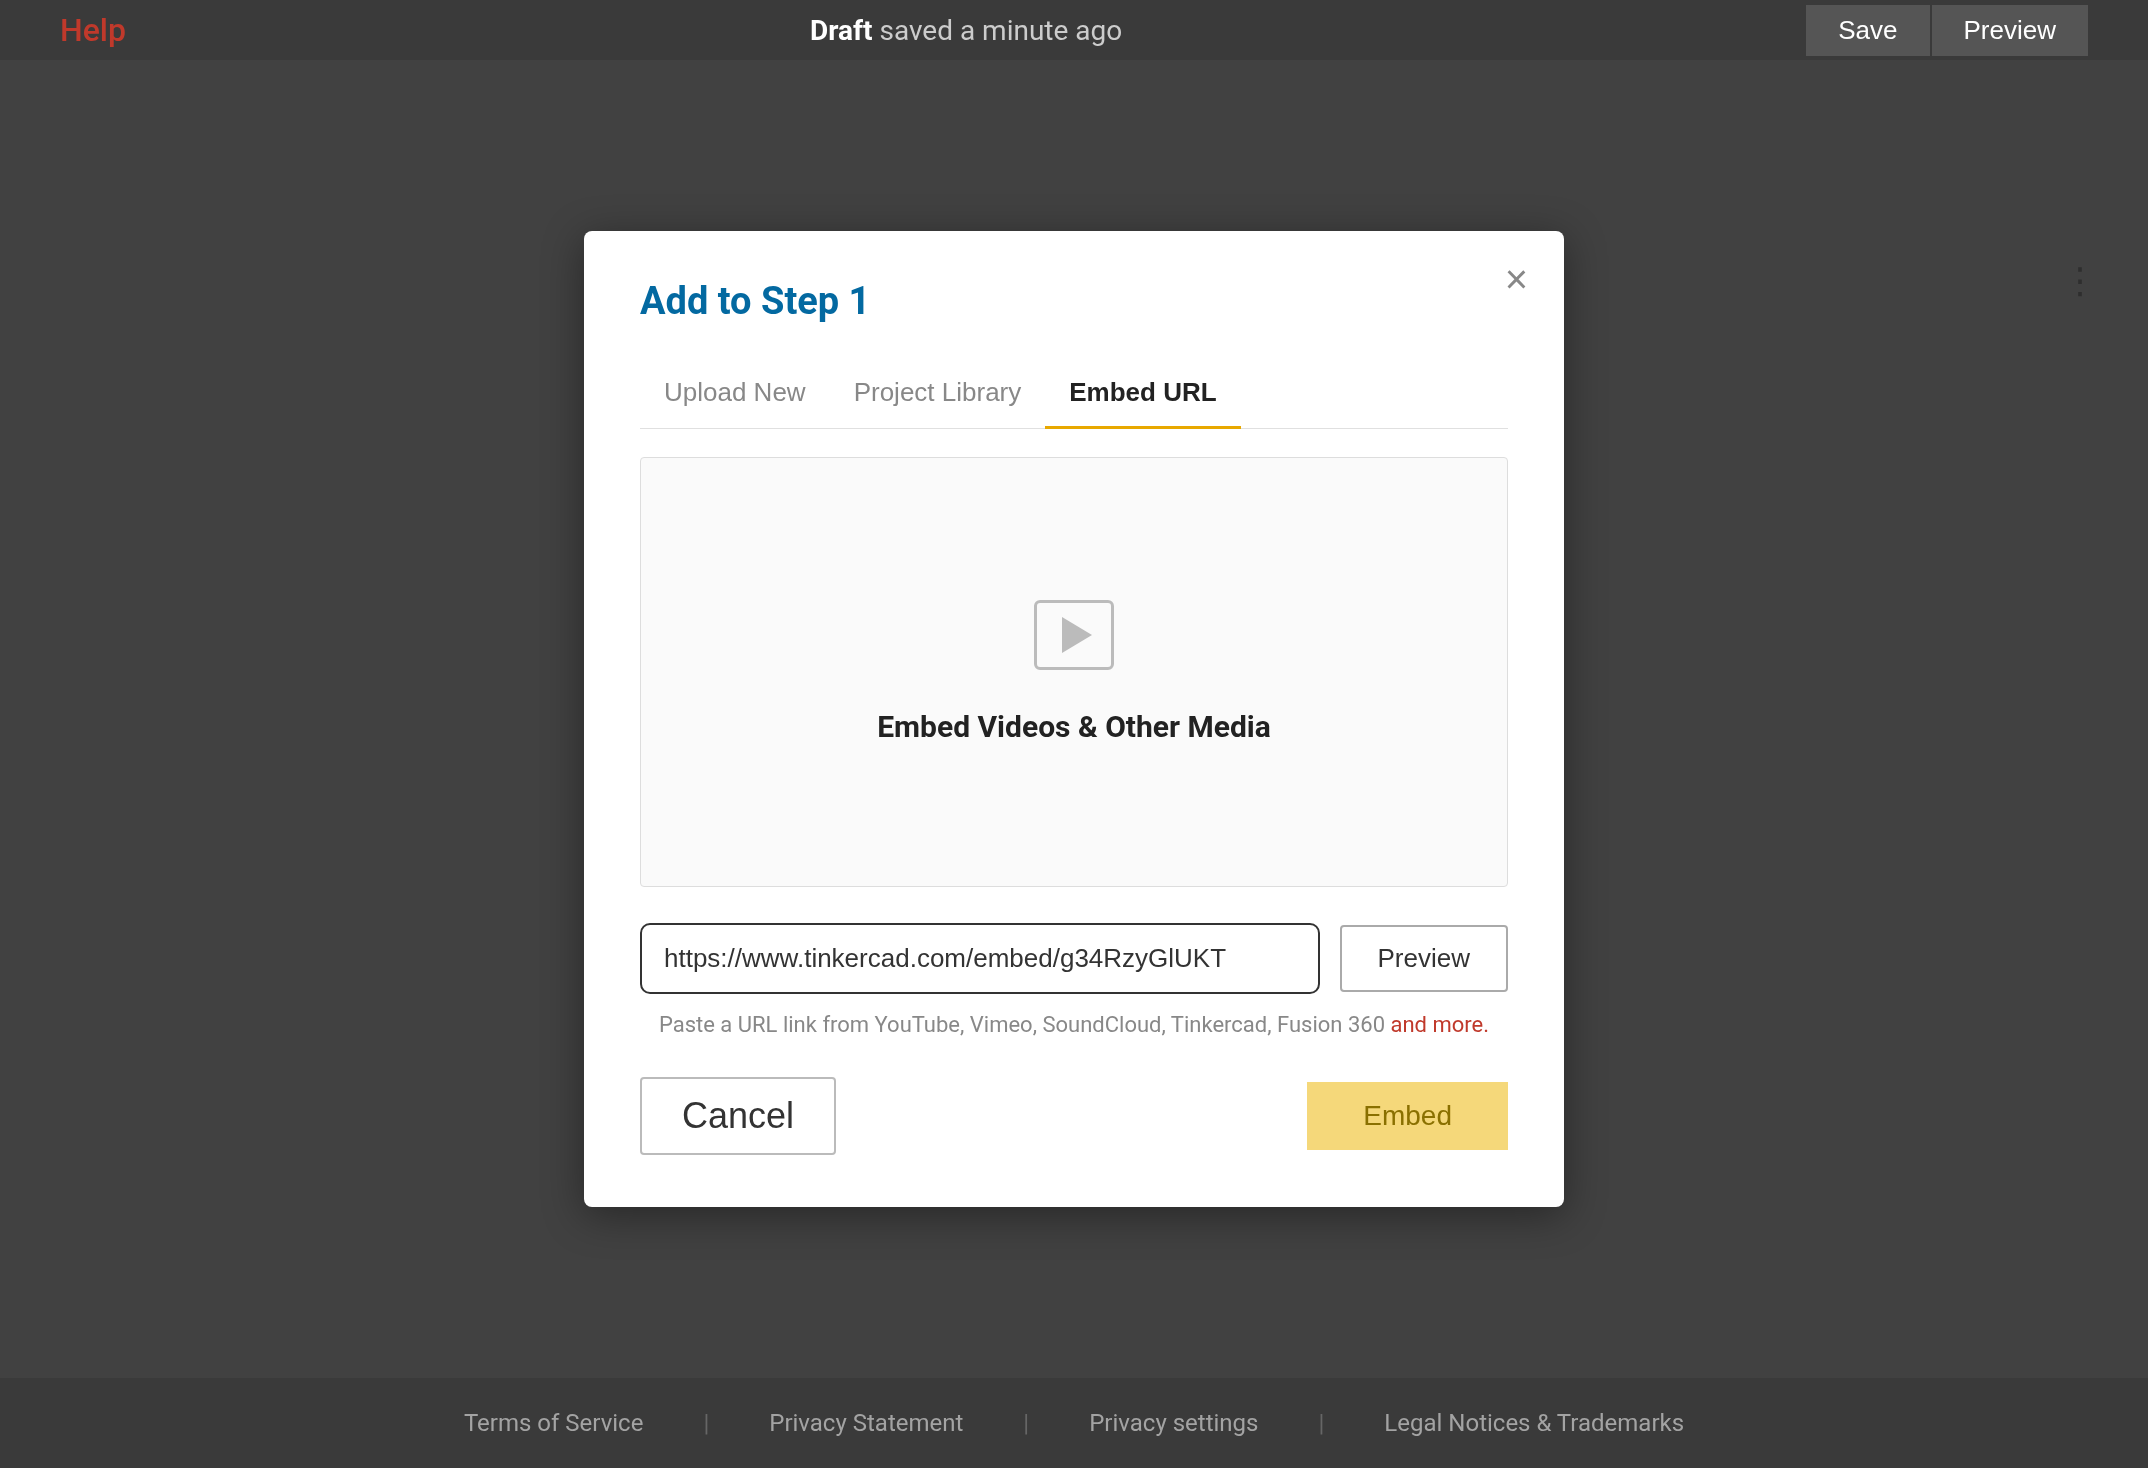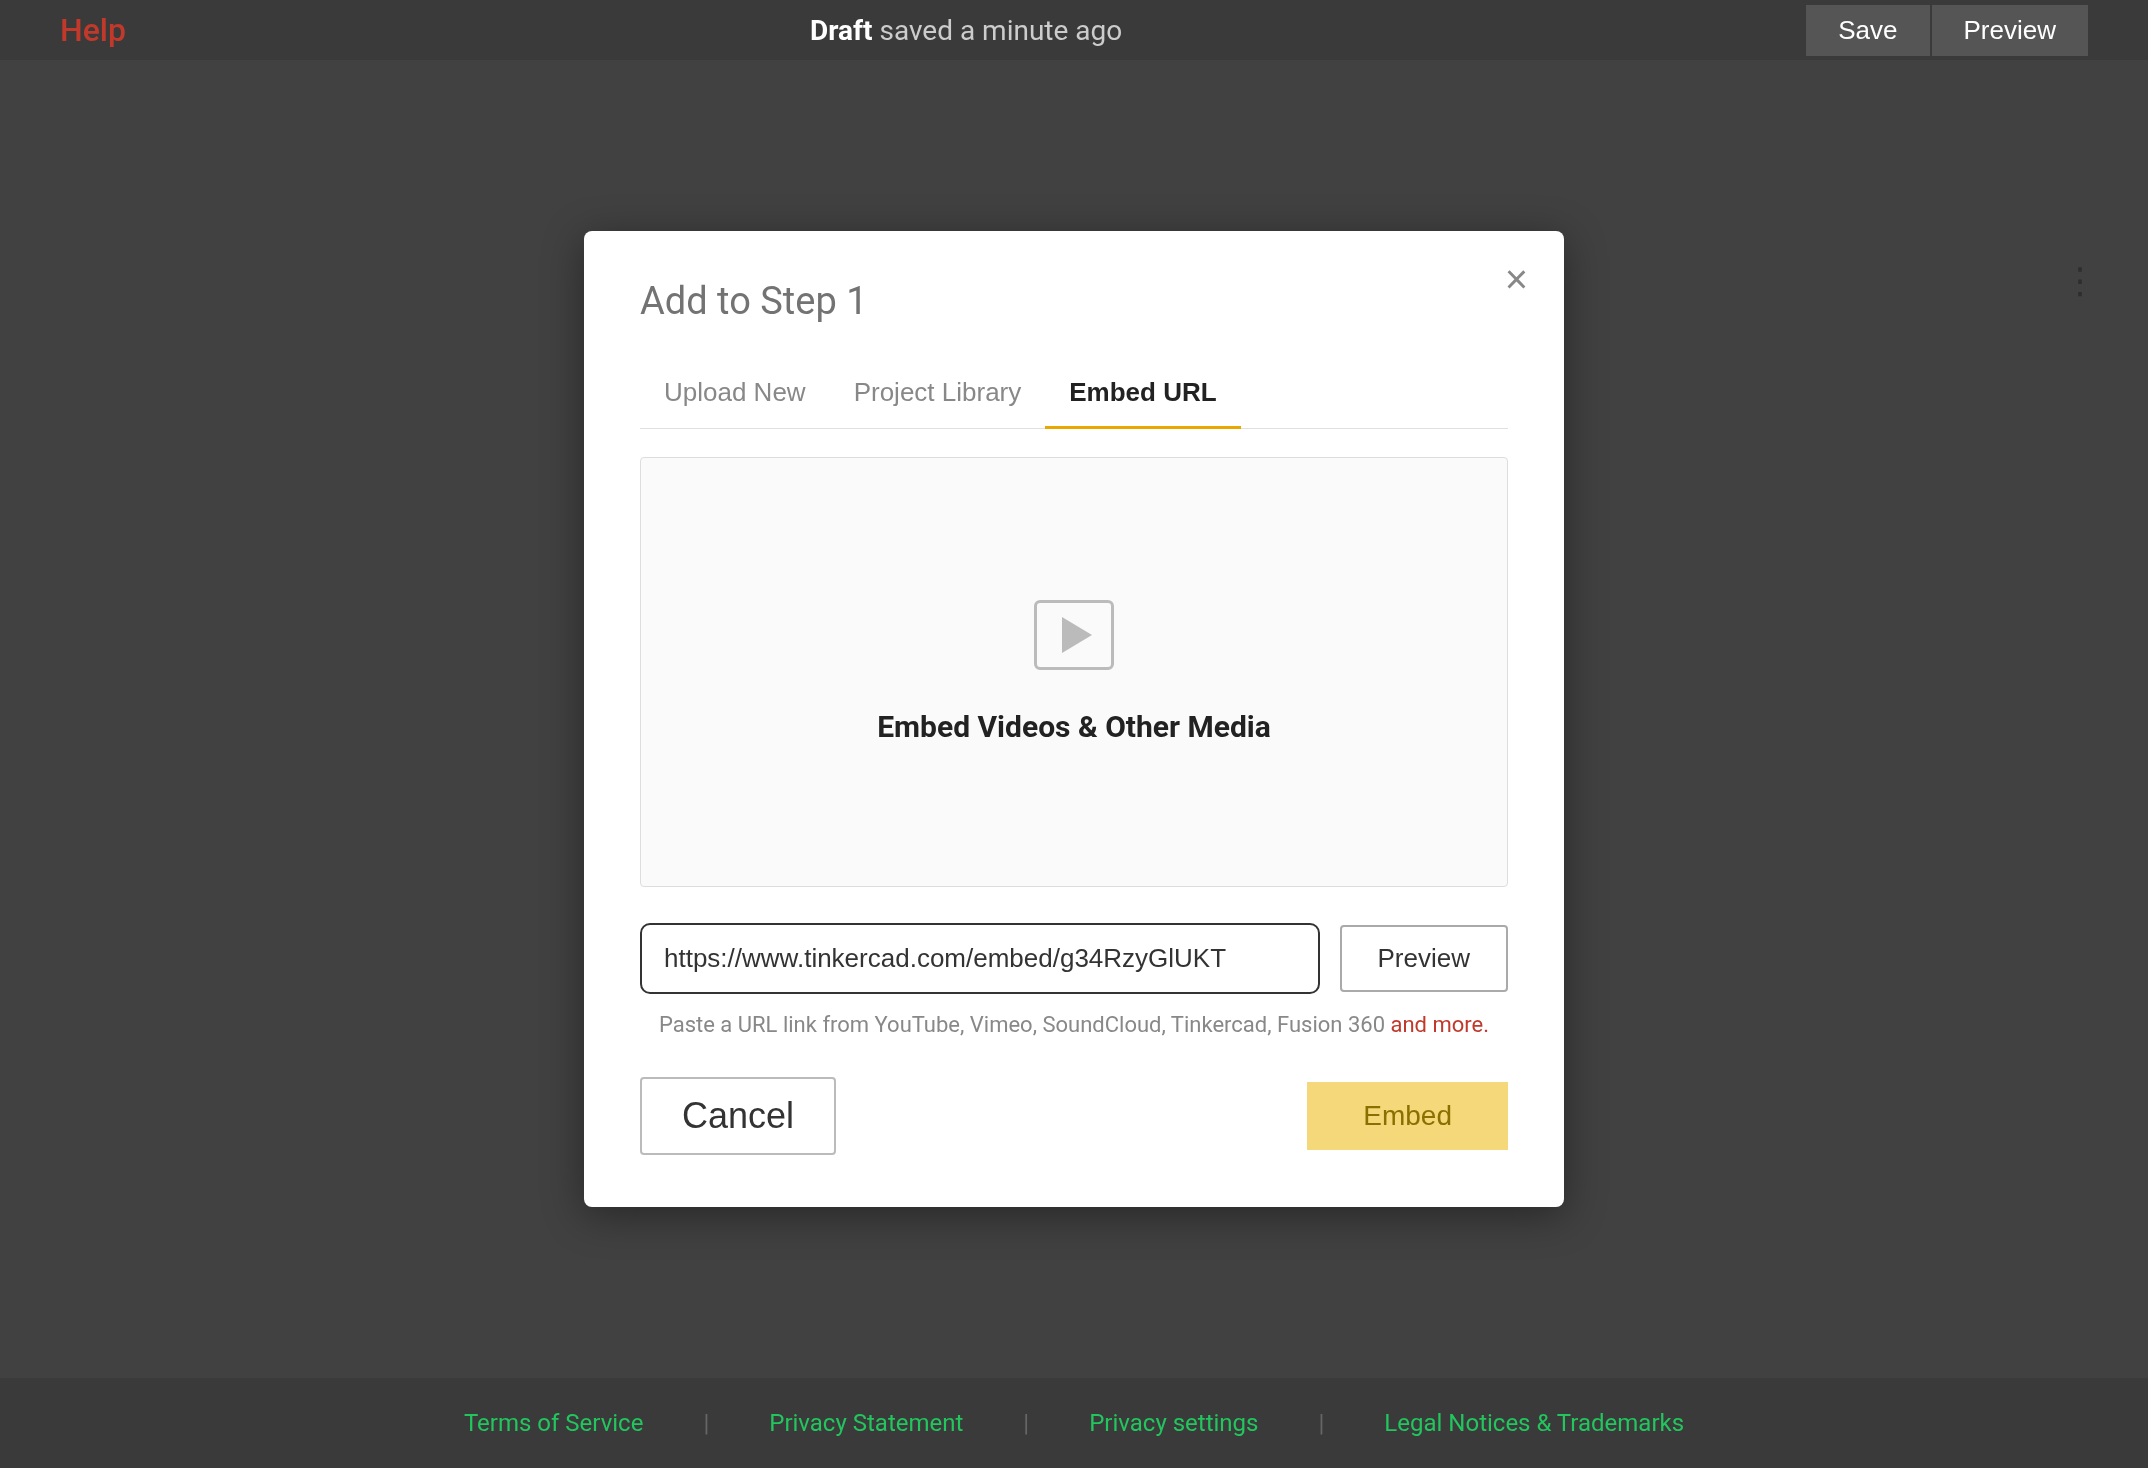--- a/index.html
+++ b/index.html
@@ -73,21 +73,21 @@
       display: flex;
       align-items: center;
       justify-content: center;
       gap: 60px;
       color: #888;
       font-size: 24px;
       flex-shrink: 0;
     }
 
     .footer-link {
-      color: #22c55e;
+      color: #a3a3a3;
       text-decoration: none;
     }
 
     .footer-sep {
       color: #666;
     }
 
     
     .overlay {
       position: absolute;
@@ -115,22 +115,22 @@
       background: none;
       border: none;
       font-size: 40px;
       color: #888;
       cursor: pointer;
       line-height: 1;
     }
 
     .modal-title {
       font-size: 38px;
-      font-weight: 400;
-      color: #737373;
+      font-weight: 700;
+      color: #0369a1;
       margin-bottom: 40px;
     }
 
     
     .tabs {
       display: flex;
       gap: 0;
       margin-bottom: 0;
       border-bottom: 1px solid #e0e0e0;
     }

